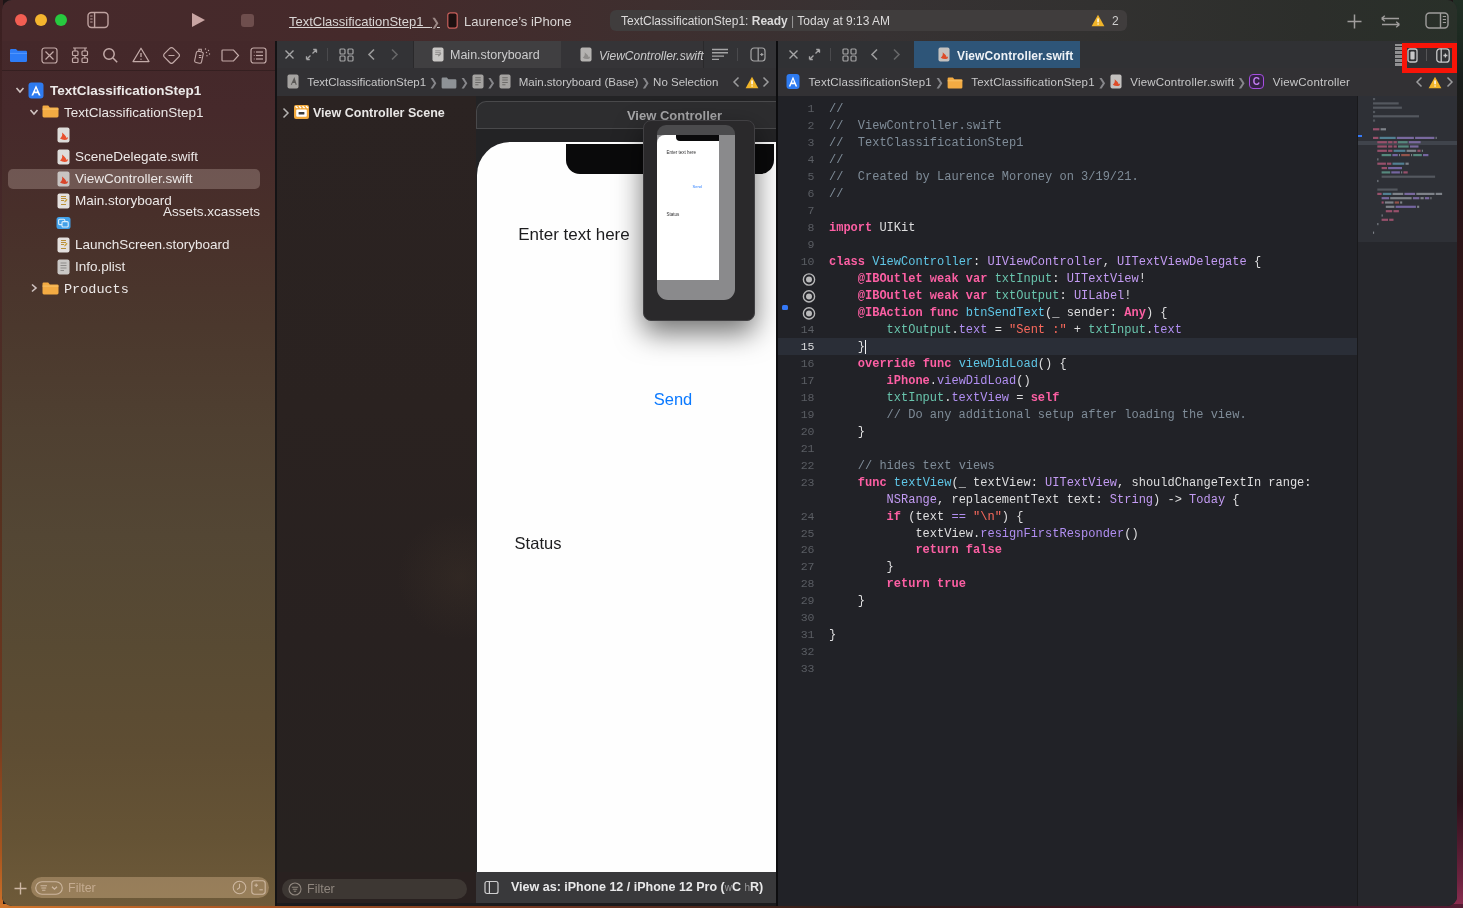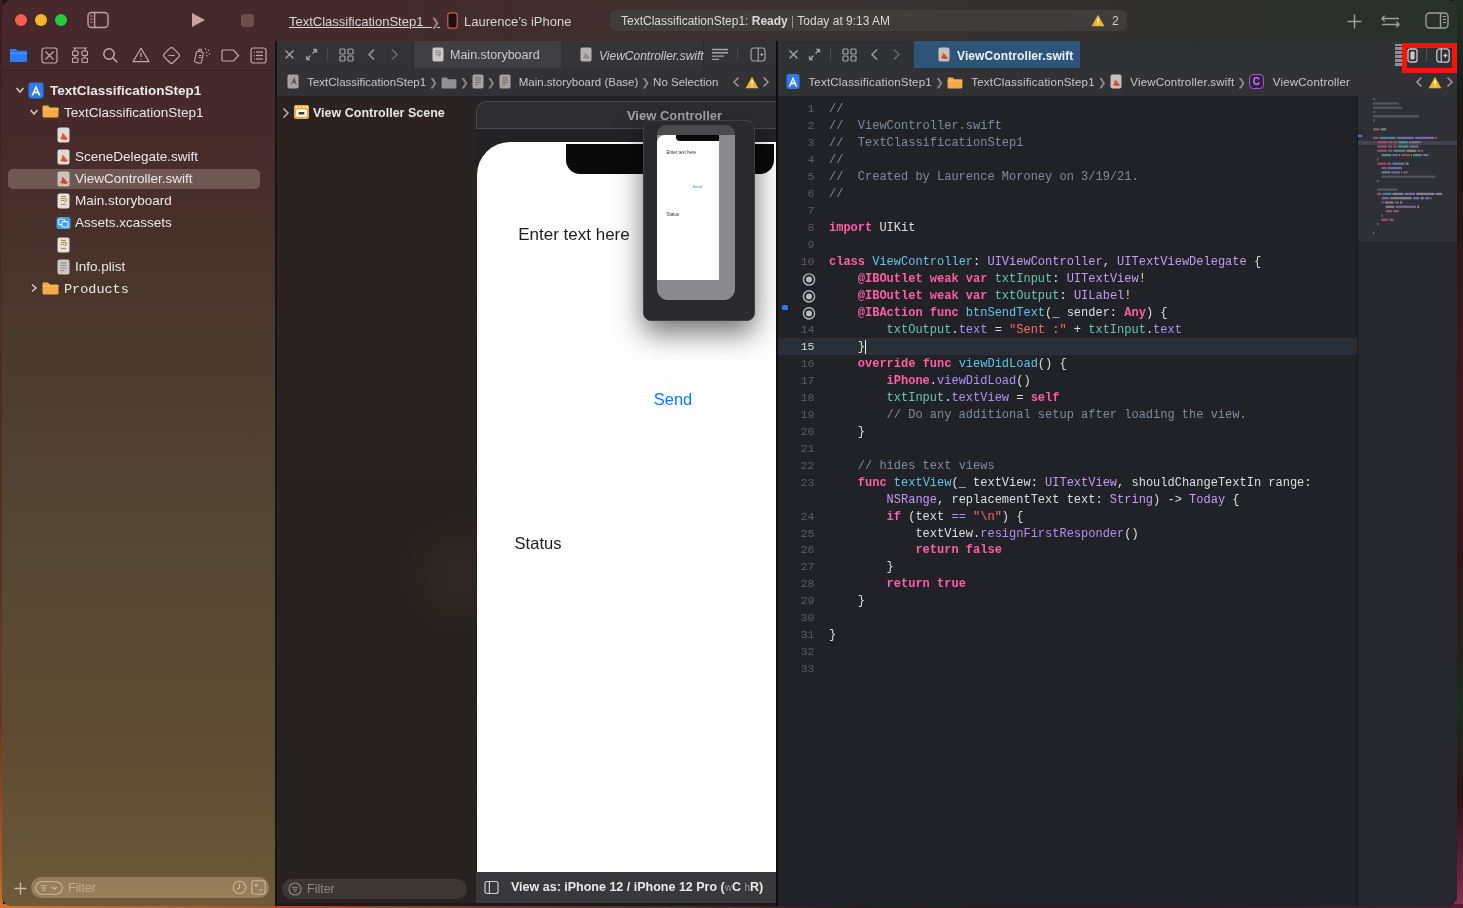--- a/index.html
+++ b/index.html
@@ -171,27 +171,28 @@
       <path d="M4 3.5 H9 M4 5.5 H9 M4 7.5 H7" stroke="#b98f39" stroke-width="1"></path>
       <path d="M7.5 8 L9.5 5.8 L10.6 6.8 L8.6 9 L7.2 9.4 Z" fill="#caa23f"></path>
       <path d="M4 11.5 H9" stroke="#b98f39" stroke-width="1"></path>
     </svg>
   <div class="ab treerow" style="left:73px;top:190px;">Main.storyboard</div>
   <svg class="ab" style="left:54px;top:216px;" width="15" height="14" viewBox="0 0 15 14">
       <rect x="0.5" y="1" width="14" height="12" rx="2.5" fill="#41a0e8"></rect>
       <rect x="2.6" y="3.2" width="6.2" height="5.4" rx="1" fill="none" stroke="#d9eefc" stroke-width="1.1"></rect>
       <rect x="6" y="5.6" width="6.2" height="5.4" rx="1" fill="#41a0e8" stroke="#d9eefc" stroke-width="1.1"></rect>
     </svg>
-  <div class="ab treerow" style="left:73px;top:212px;">Assets.xcassets</div>
+  <div class="ab treerow" style="left:73px;top:201px;text-align:center;">Assets.xcassets</div>
   <svg class="ab" style="left:55px;top:237px;" width="13" height="16" viewBox="0 0 13 16">
       <rect x="0.5" y="0.5" width="12" height="15" rx="2" fill="#e4e0de"></rect>
       <path d="M4 3.5 H9 M4 5.5 H9 M4 7.5 H7" stroke="#b98f39" stroke-width="1"></path>
       <path d="M7.5 8 L9.5 5.8 L10.6 6.8 L8.6 9 L7.2 9.4 Z" fill="#caa23f"></path>
       <path d="M4 11.5 H9" stroke="#b98f39" stroke-width="1"></path>
     </svg>
+  <div class="ab treerow" style="left:73px;top:234px;">LaunchScreen.storyboard</div>
   <svg class="ab" style="left:55px;top:259px;" width="13" height="16" viewBox="0 0 13 16">
       <rect x="0.5" y="0.5" width="12" height="15" rx="2" fill="#c9c7c5"></rect>
       <path d="M3.5 4 H9.5 M3.5 6.5 H9.5 M3.5 9 H9.5 M3.5 11.5 H7" stroke="#8e8c8a" stroke-width="1.1"></path>
     </svg>
   <div class="ab treerow" style="left:73px;top:256px;">Info.plist</div>
   <svg class="ab" style="left:28px;top:283px;" width="8" height="10" viewBox="0 0 8 10" fill="none" stroke="#cfc3c1" stroke-width="1.6">
       <path d="M2 1.5 L6 5 L2 8.5"></path>
     </svg>
   <svg class="ab" style="left:40px;top:282px;" width="17" height="13" viewBox="0 0 17 13">
       <path d="M0.5 1.8 Q0.5 0.6 1.7 0.6 H6.2 L7.8 2.4 H15.3 Q16.5 2.4 16.5 3.6 V11 Q16.5 12.4 15.1 12.4 H1.9 Q0.5 12.4 0.5 11 Z" fill="#f3ab43"></path>

